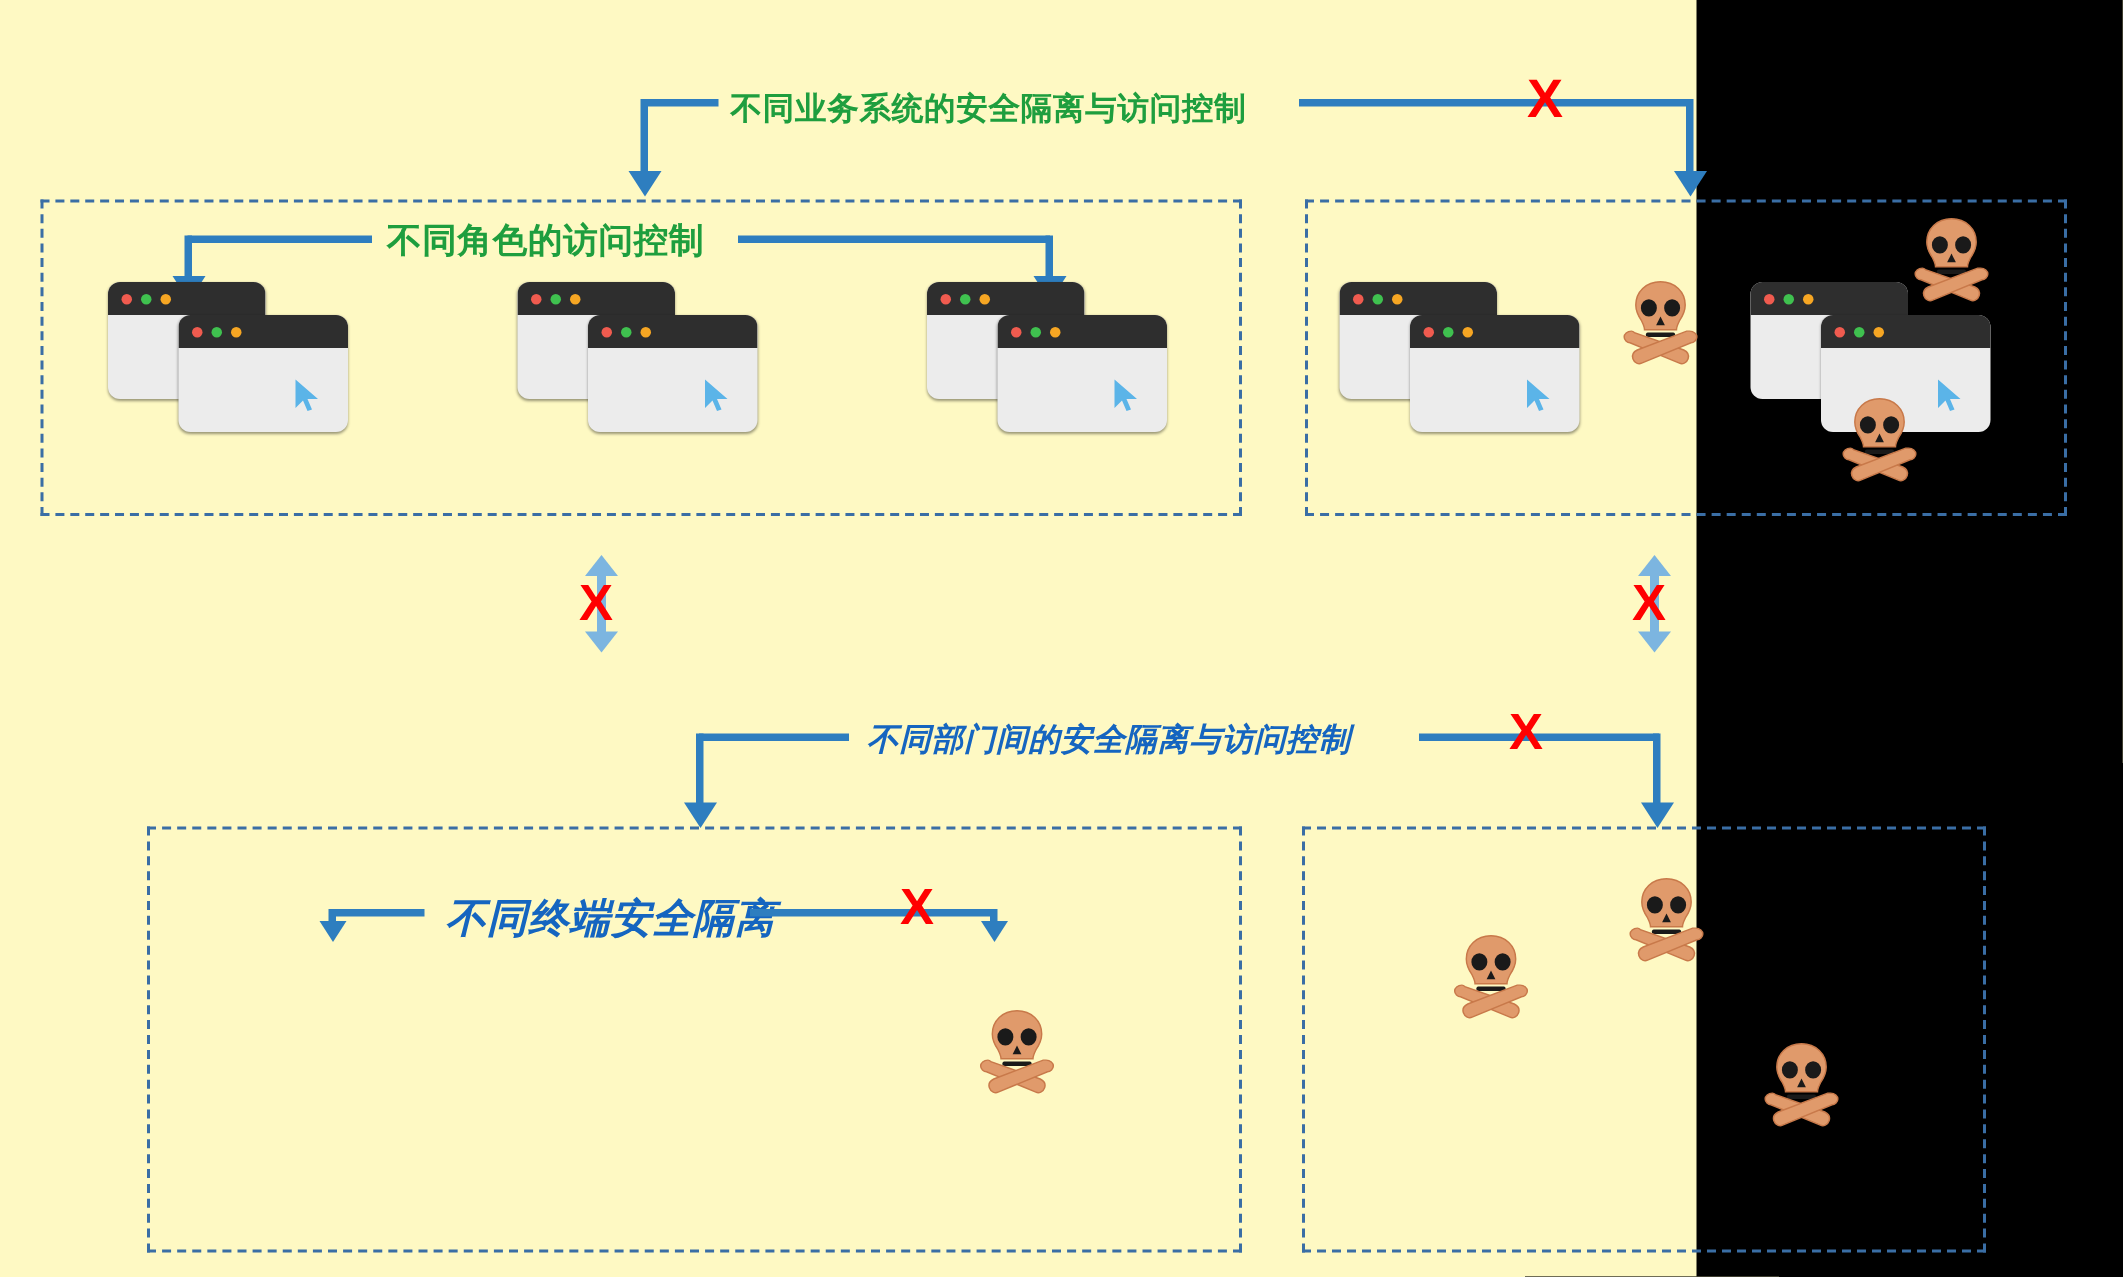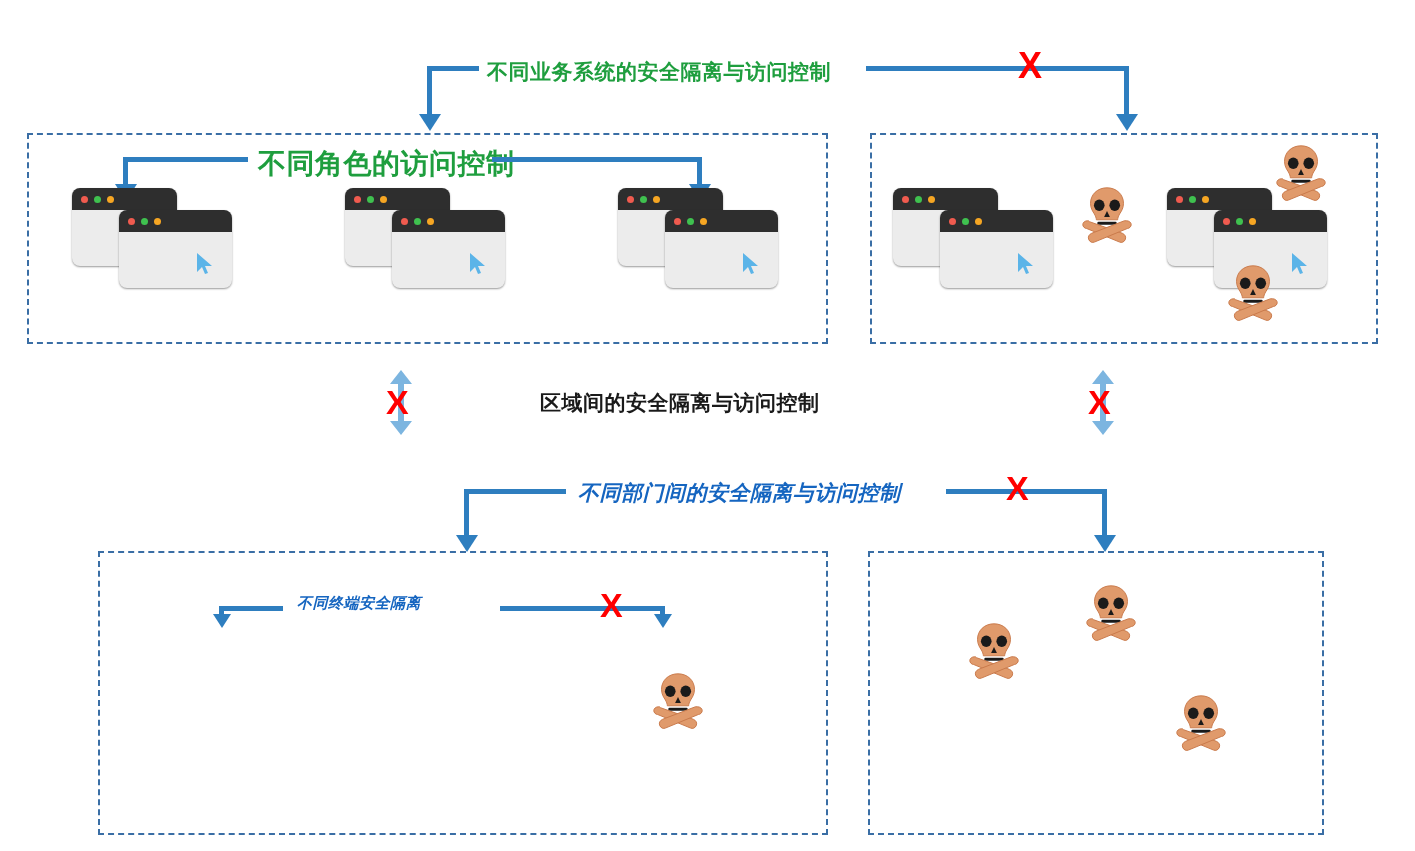--- a/index.html
+++ b/index.html
@@ -1,17 +1,17 @@
 <!DOCTYPE html>
 <html><head>
 <meta charset="utf-8">
 <style>
   html,body{margin:0;padding:0;background:#000;}
   body{width:1415px;height:851px;overflow:hidden;font-family:"Liberation Sans","DejaVu Sans",sans-serif;}
-  #stage{position:relative;width:1415px;height:851px;background:#ffffff;}
+  #stage{position:relative;width:1131px;height:851px;background:#fef9c3;}
 
   .zone{position:absolute;box-sizing:border-box;border:2px dashed #3A6EA5;}
 
   .label{position:absolute;font-weight:bold;white-space:nowrap;letter-spacing:.5px;}
   .label.green{color:#1E9E3E;}
   .label.blue{color:#1565C0;font-style:italic;}
   .label.gray{color:#1A1A1A;}
 
   .hline{position:absolute;background:#2E7EBF;height:5px;}
   .vline{position:absolute;background:#2E7EBF;width:5px;}
@@ -49,21 +49,21 @@
   <div class="vline" style="left:427px;top:66px;height:50px;"></div>
   <div class="arrowhead-down" style="left:419px;top:114px;"></div>
 
   <div class="hline" style="left:866px;top:66px;width:262px;"></div>
   <div class="vline" style="left:1124px;top:66px;height:50px;"></div>
   <div class="arrowhead-down" style="left:1116px;top:114px;"></div>
   <div class="redx" style="left:1018px;top:48px;font-size:36px;">X</div>
 
   <div class="zone" style="left:27px;top:133px;width:801px;height:211px;"></div>
 
-  <div class="label green" style="left:258px;top:145px;font-size:28px;">不同角色的访问控制</div>
+  <div class="label green" style="left:258px;top:145px;font-size:23px;">不同角色的访问控制</div>
   <div class="hline" style="left:125px;top:157px;width:123px;"></div>
   <div class="vline" style="left:123px;top:157px;height:29px;"></div>
   <div class="arrowhead-down" style="left:115px;top:184px;"></div>
   <div class="hline" style="left:492px;top:157px;width:208px;"></div>
   <div class="vline" style="left:697px;top:157px;height:29px;"></div>
   <div class="arrowhead-down" style="left:689px;top:184px;"></div>
 
   <div class="winpair" style="left:72px;top:188px;">
     <div class="win back">
         <div class="bar">
@@ -200,21 +200,20 @@
       </g>
     </svg>
 
   <div class="dblarrow" style="left:390px;top:370px;height:65px;">
     <div class="head-up"></div>
     <div class="shaft"></div>
     <div class="head-dn"></div>
   </div>
   <div class="redx" style="left:386px;top:385px;font-size:34px;">X</div>
 
-  <div class="label gray" style="left:540px;top:389px;font-size:21px;">区域间的安全隔离与访问控制</div>
 
   <div class="dblarrow" style="left:1092px;top:370px;height:65px;">
     <div class="head-up"></div>
     <div class="shaft"></div>
     <div class="head-dn"></div>
   </div>
   <div class="redx" style="left:1088px;top:385px;font-size:34px;">X</div>
 
   <div class="label blue" style="left:578px;top:479px;font-size:21px;">不同部门间的安全隔离与访问控制</div>
 
@@ -222,21 +221,21 @@
   <div class="vline" style="left:464px;top:489px;height:48px;"></div>
   <div class="arrowhead-down" style="left:456px;top:535px;"></div>
 
   <div class="hline" style="left:946px;top:489px;width:160px;"></div>
   <div class="vline" style="left:1102px;top:489px;height:48px;"></div>
   <div class="arrowhead-down" style="left:1094px;top:535px;"></div>
   <div class="redx" style="left:1006px;top:471px;font-size:34px;">X</div>
 
   <div class="zone" style="left:98px;top:551px;width:730px;height:284px;"></div>
 
-  <div class="label blue" style="left:297px;top:594px;font-size:15px;">不同终端安全隔离</div>
+  <div class="label blue" style="left:297px;top:594px;font-size:27px;">不同终端安全隔离</div>
   <div class="hline" style="left:221px;top:606px;width:62px;"></div>
   <div class="vline" style="left:219px;top:606px;height:10px;"></div>
   <div class="arrowhead-down small" style="left:213px;top:614px;"></div>
 
   <div class="hline" style="left:500px;top:606px;width:164px;"></div>
   <div class="vline" style="left:660px;top:606px;height:10px;"></div>
   <div class="arrowhead-down small" style="left:654px;top:614px;"></div>
   <div class="redx" style="left:600px;top:588px;font-size:34px;">X</div>
 
   <svg class="skull" style="left:647px;top:668px;" viewBox="0 0 64 64">

